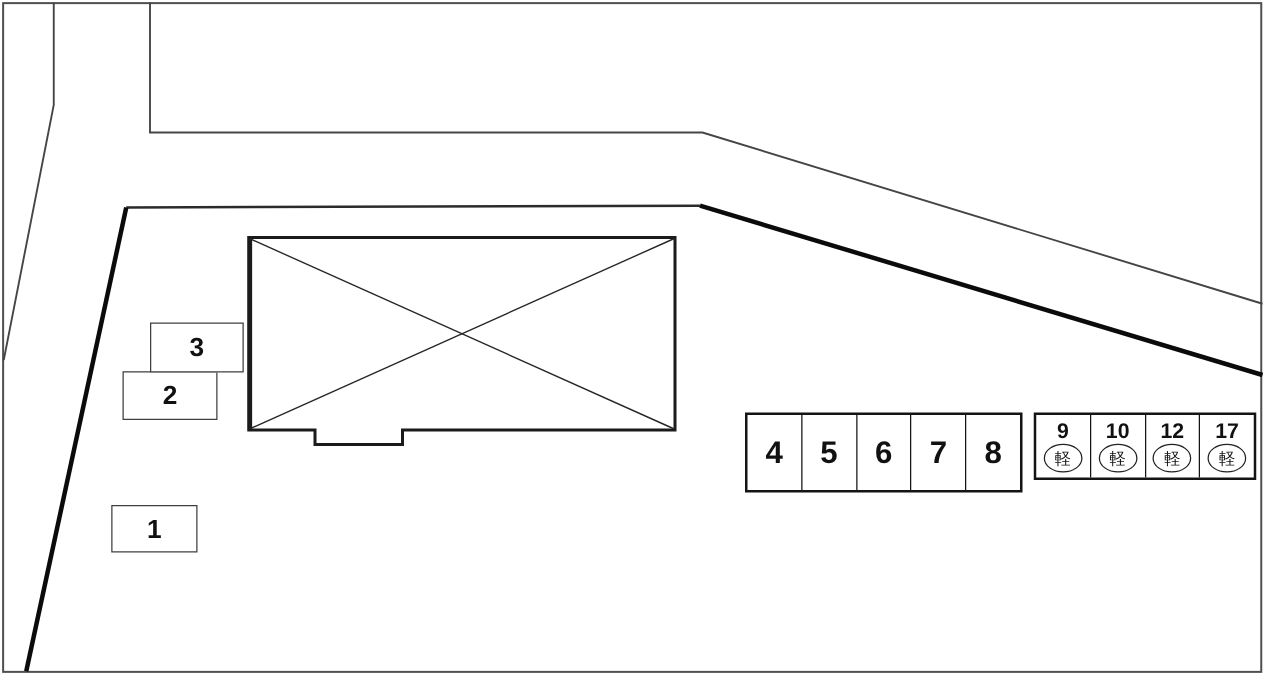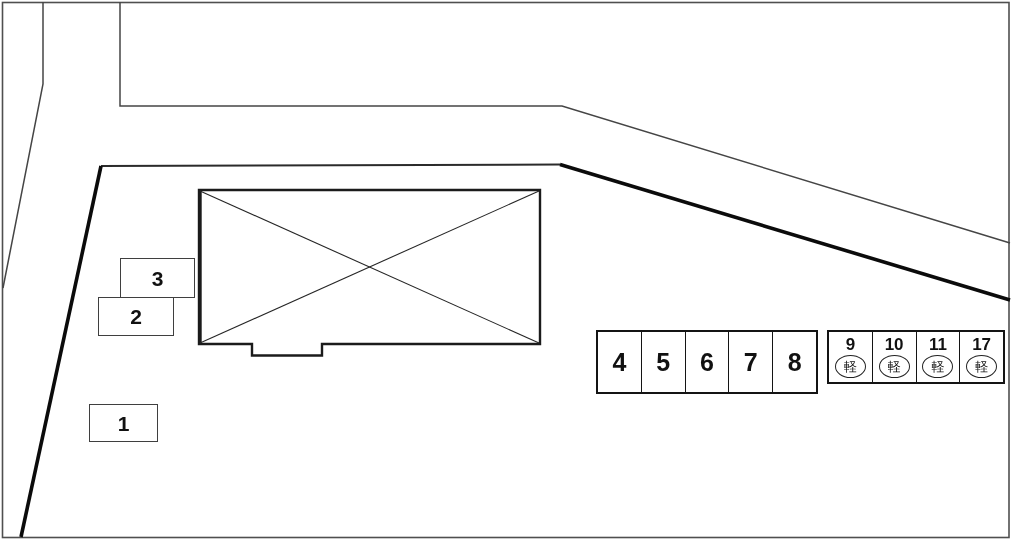--- a/index.html
+++ b/index.html
@@ -161,21 +161,21 @@
         <span>軽</span>
       </span>
     </div>
     <div class="cell">
       <span class="kei-number">10</span>
       <span class="kei-circle">
         <span>軽</span>
       </span>
     </div>
     <div class="cell">
-      <span class="kei-number">11</span>
+      <span class="kei-number">12</span>
       <span class="kei-circle">
         <span>軽</span>
       </span>
     </div>
     <div class="cell">
       <span class="kei-number">17</span>
       <span class="kei-circle">
         <span>軽</span>
       </span>
     </div>

